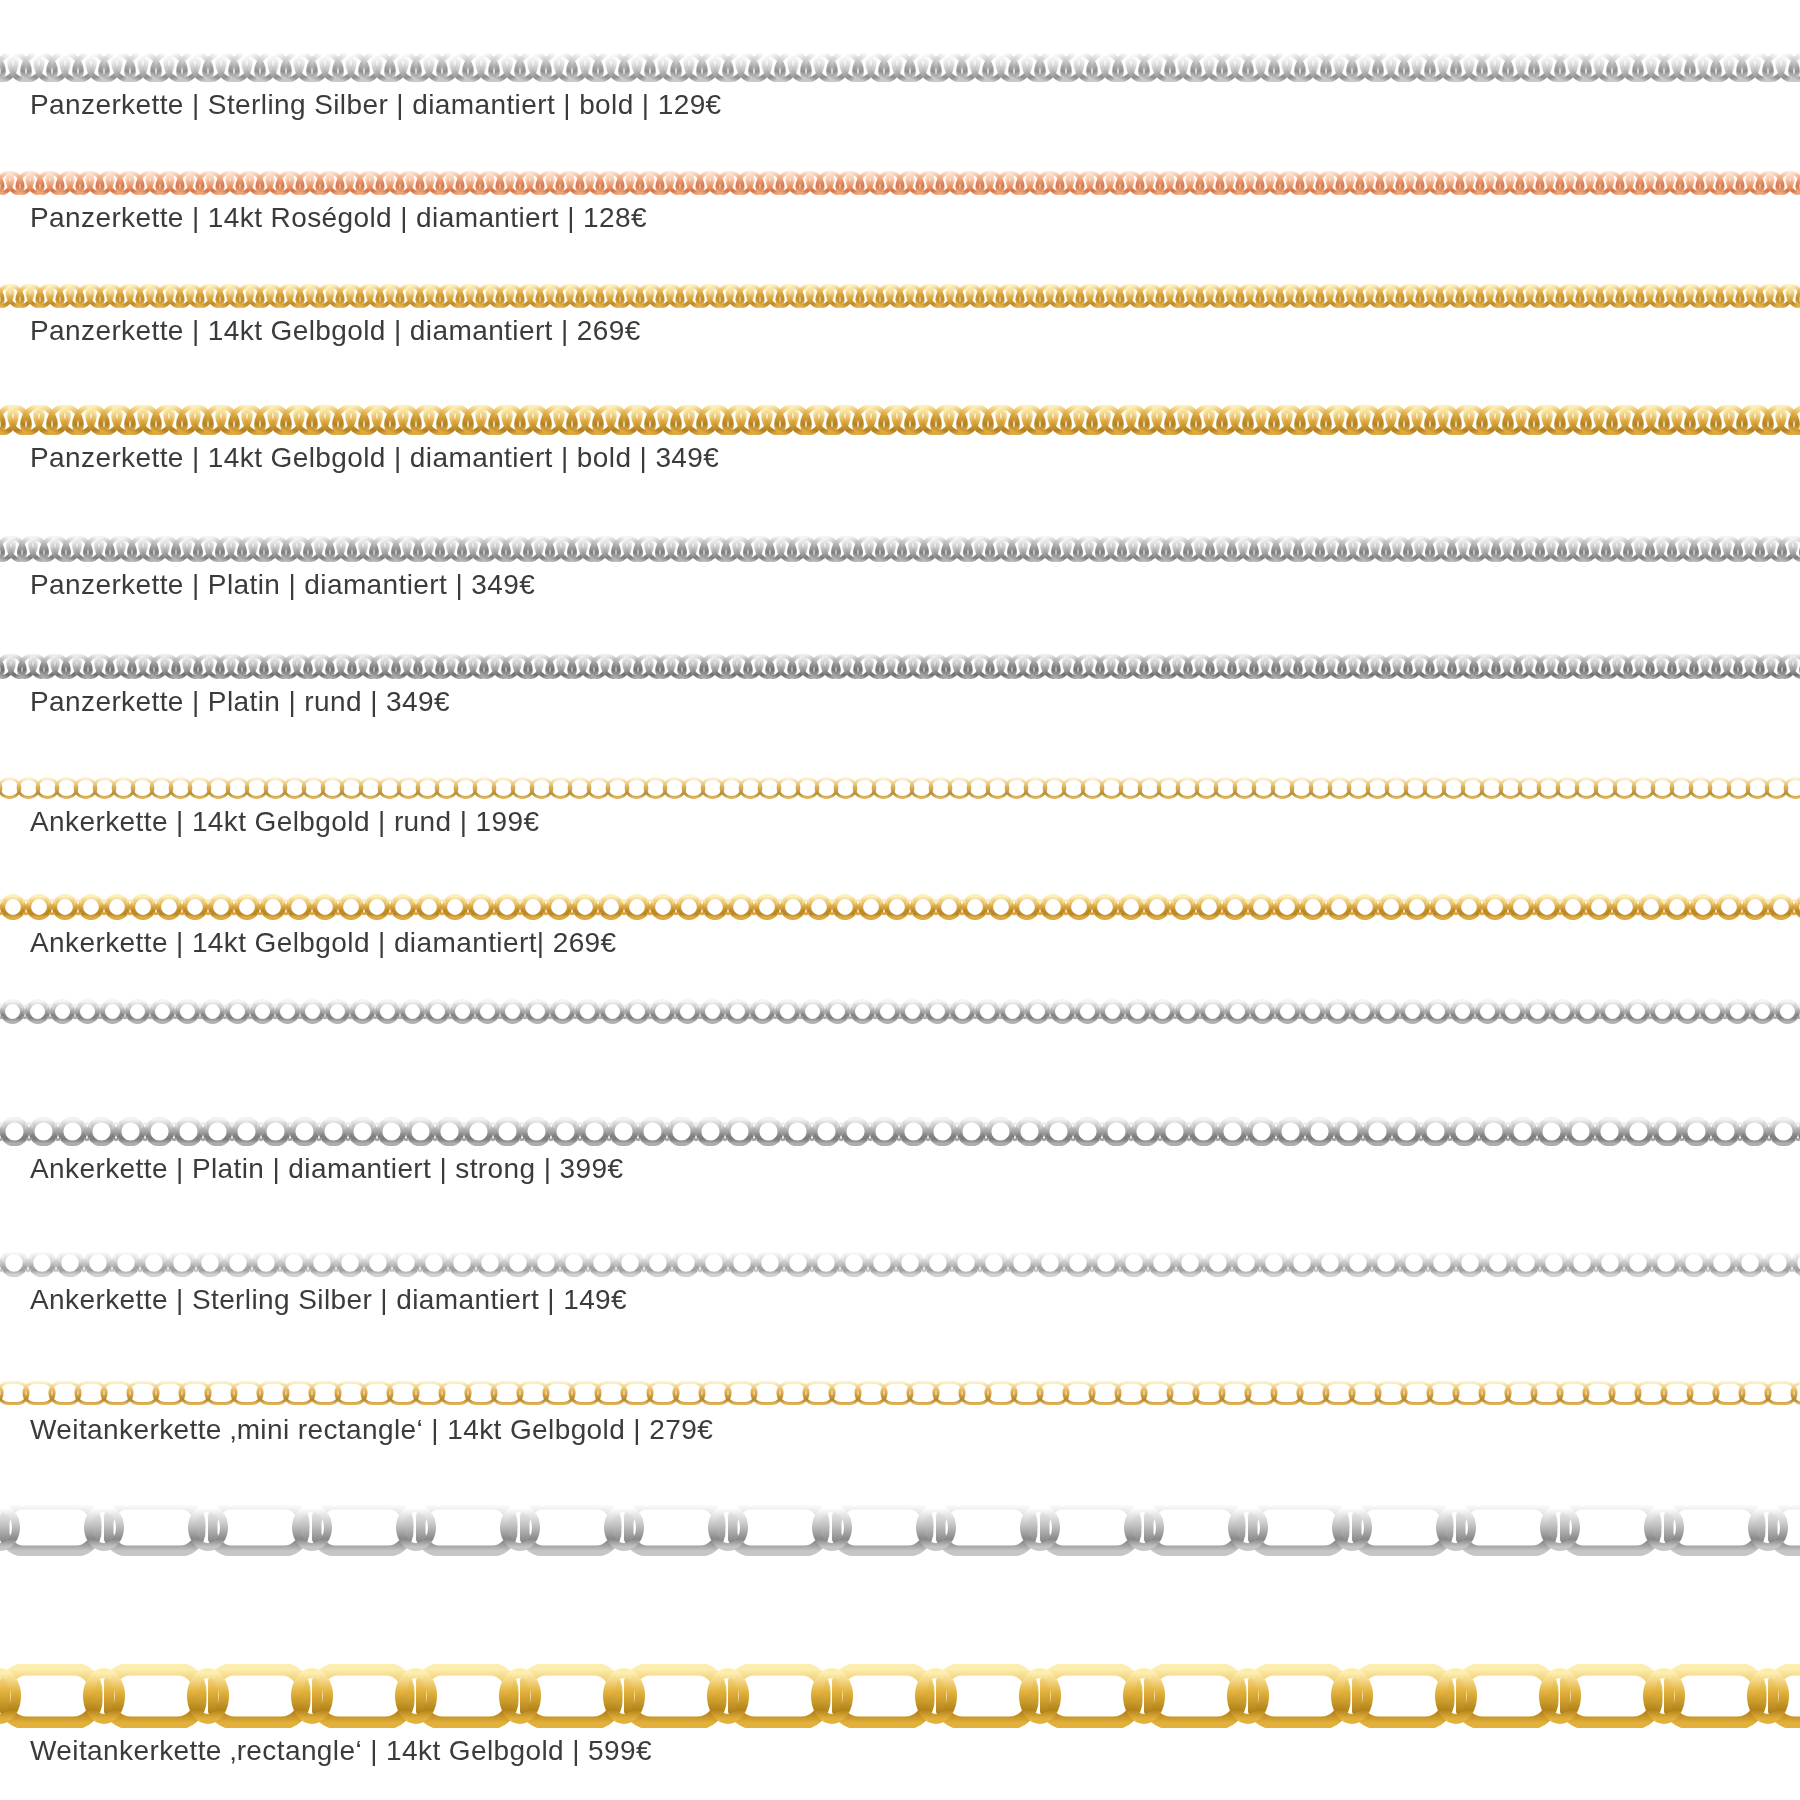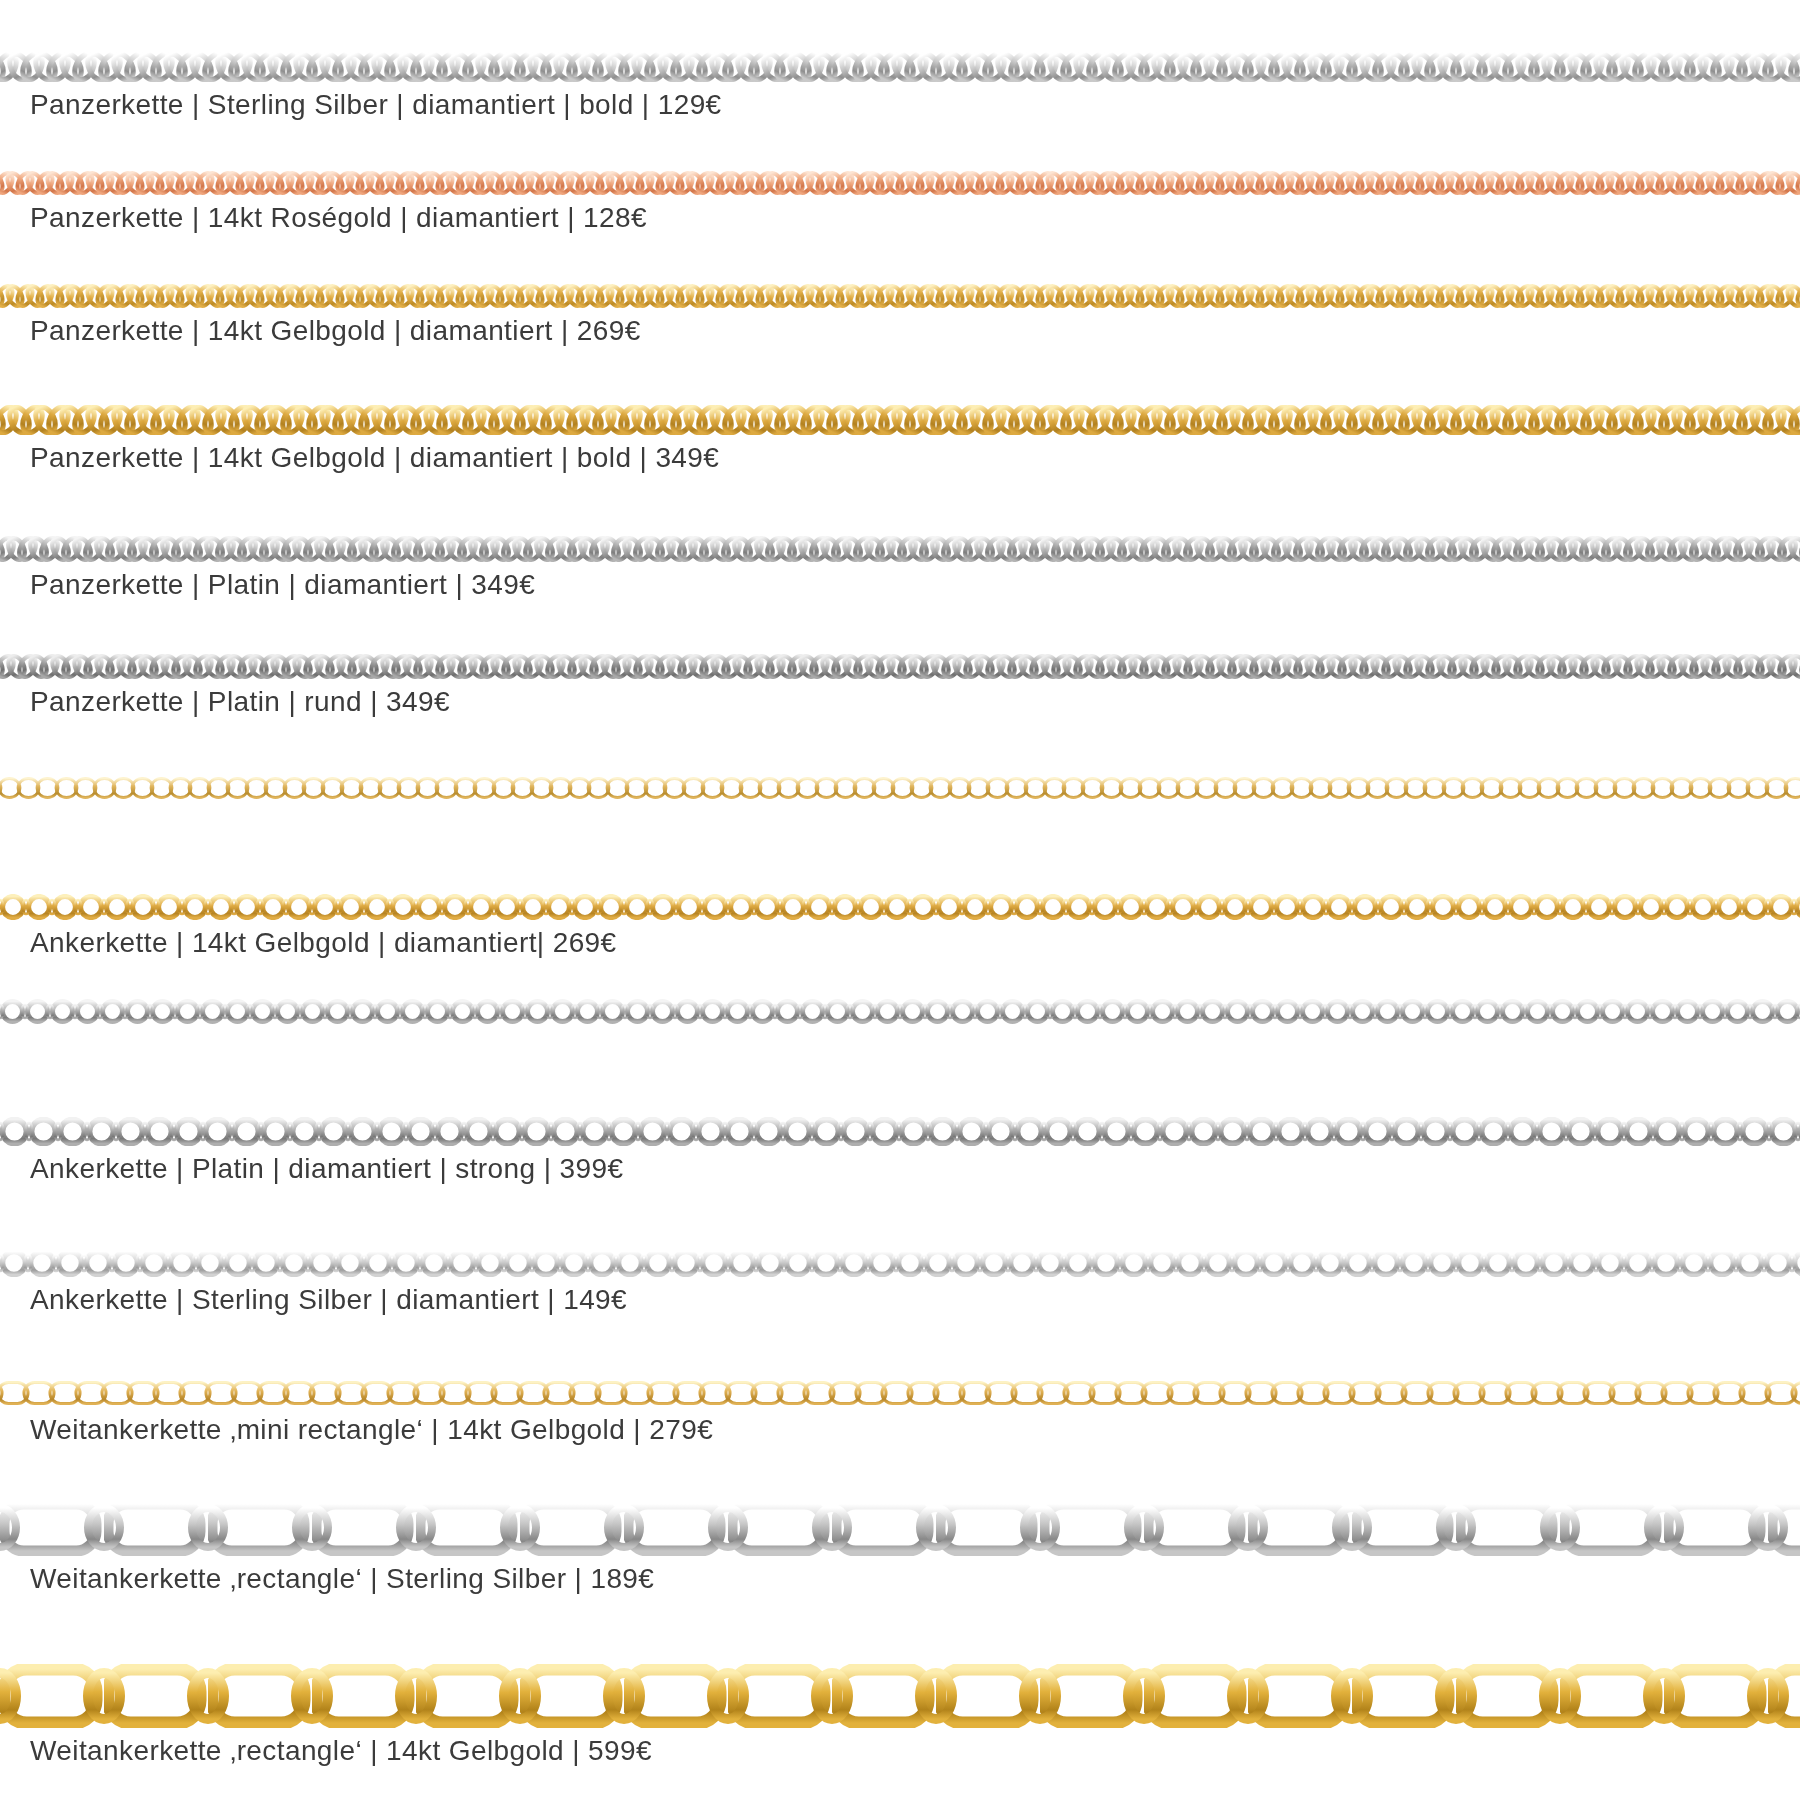--- a/index.html
+++ b/index.html
@@ -161,20 +161,21 @@
           <stop offset="1" stop-color="#dfb45c"></stop>
         </linearGradient>
         <pattern id="pc6" patternUnits="userSpaceOnUse" width="19" height="22">
           <ellipse cx="-9.5" cy="11" rx="10.5" ry="9.5" fill="none" stroke="url(#gc6)" stroke-width="2.8"></ellipse>
           <ellipse cx="9.5" cy="11" rx="10.5" ry="9.5" fill="none" stroke="url(#gc6)" stroke-width="2.8"></ellipse>
           <ellipse cx="28.5" cy="11" rx="10.5" ry="9.5" fill="none" stroke="url(#gc6)" stroke-width="2.8"></ellipse>
         </pattern>
       </defs>
       <rect x="0" y="0" width="1800" height="22" fill="url(#pc6)"></rect>
     </svg>
+  <div class="label">Ankerkette | 14kt Gelbgold | rund | 199€</div>
 </div>
 
 <div class="row" style="top:894px">
   <svg class="chain" height="26" width="1800">
       <defs>
         <linearGradient id="gc7" x1="0" y1="0" x2="0" y2="1">
           <stop offset="0" stop-color="#fdf0bc"></stop>
           <stop offset="0.42" stop-color="#e0ac45"></stop>
           <stop offset="0.8" stop-color="#b68322"></stop>
           <stop offset="1" stop-color="#e0ac45"></stop>
@@ -279,21 +280,20 @@
           <stop offset="1" stop-color="#c6c6c6"></stop>
         </linearGradient>
         <pattern id="pc12" patternUnits="userSpaceOnUse" width="104" height="57">
           <rect x="4" y="5" width="92" height="47" rx="19.74" fill="none" stroke="url(#gc12)" stroke-width="11"></rect>
           <ellipse cx="0" cy="28.5" rx="16" ry="19.5" fill="none" stroke="url(#gc12)" stroke-width="8"></ellipse>
           <ellipse cx="104" cy="28.5" rx="16" ry="19.5" fill="none" stroke="url(#gc12)" stroke-width="8"></ellipse>
         </pattern>
       </defs>
       <rect x="0" y="0" width="1800" height="57" fill="url(#pc12)"></rect>
     </svg>
-  <div class="label">Weitankerkette ‚rectangle‘ | Sterling Silber | 189€</div>
 </div>
 
 <div class="row" style="top:1664px">
   <svg class="chain" height="64" width="1800">
       <defs>
         <linearGradient id="gc13" x1="0" y1="0" x2="0" y2="1">
           <stop offset="0" stop-color="#fdeeb0"></stop>
           <stop offset="0.42" stop-color="#e2b13c"></stop>
           <stop offset="0.8" stop-color="#b2831a"></stop>
           <stop offset="1" stop-color="#e2b13c"></stop>

